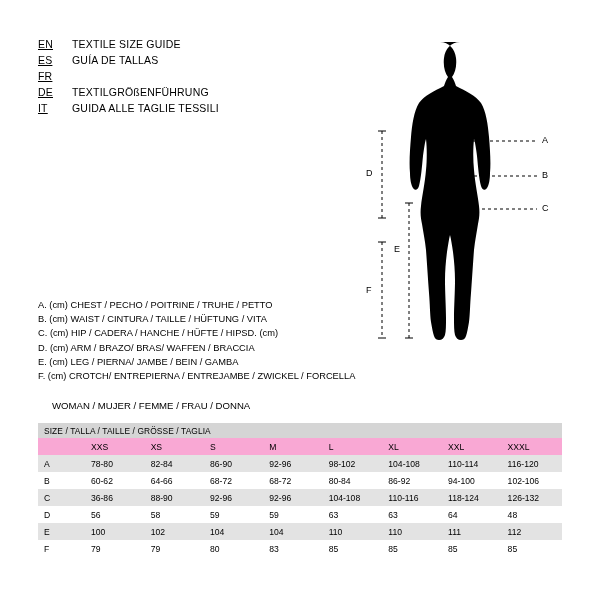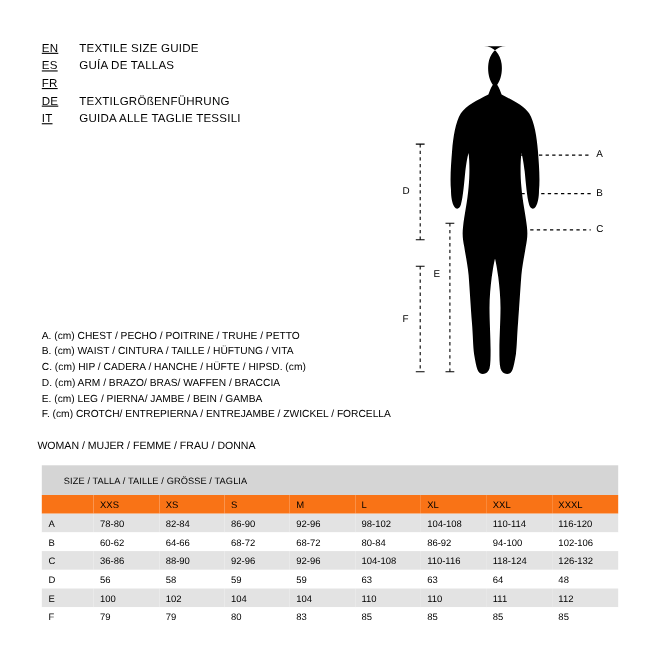--- a/index.html
+++ b/index.html
@@ -52,21 +52,21 @@
     top: 298px;
     width: 340px;
   }
   .legend-line {
     font-size: 9.3px;
     line-height: 14.2px;
     white-space: nowrap;
   }
   .gender-line {
     position: absolute;
-    left: 34px;
+    left: 52px;
     top: 400px;
     font-size: 9.6px;
   }
 
   
   .table-wrap {
     position: absolute;
     left: 38px;
     top: 423px;
     width: 524px;
@@ -78,30 +78,30 @@
   }
   table.size-table td, table.size-table th {
     padding: 0;
     text-align: left;
     font-weight: normal;
   }
   tr.header-row {
     background: #d5d5d5;
   }
   tr.header-row td {
-    height: 27px;
-    padding-left: 20px;
+    height: 15px;
+    padding-left: 6px;
     font-size: 8.4px;
     letter-spacing: .1px;
   }
   tr.sub-row td {
     height: 17px;
     padding-left: 6px;
     font-size: 8.6px;
-    background: #f97316;
+    background: #f9a8d4;
   }
   tr.data-row td {
     height: 17px;
     padding-left: 6px;
     font-size: 8.6px;
   }
   tr.shade td {
     background: #e3e3e3;
   }
   tr.plain td {

